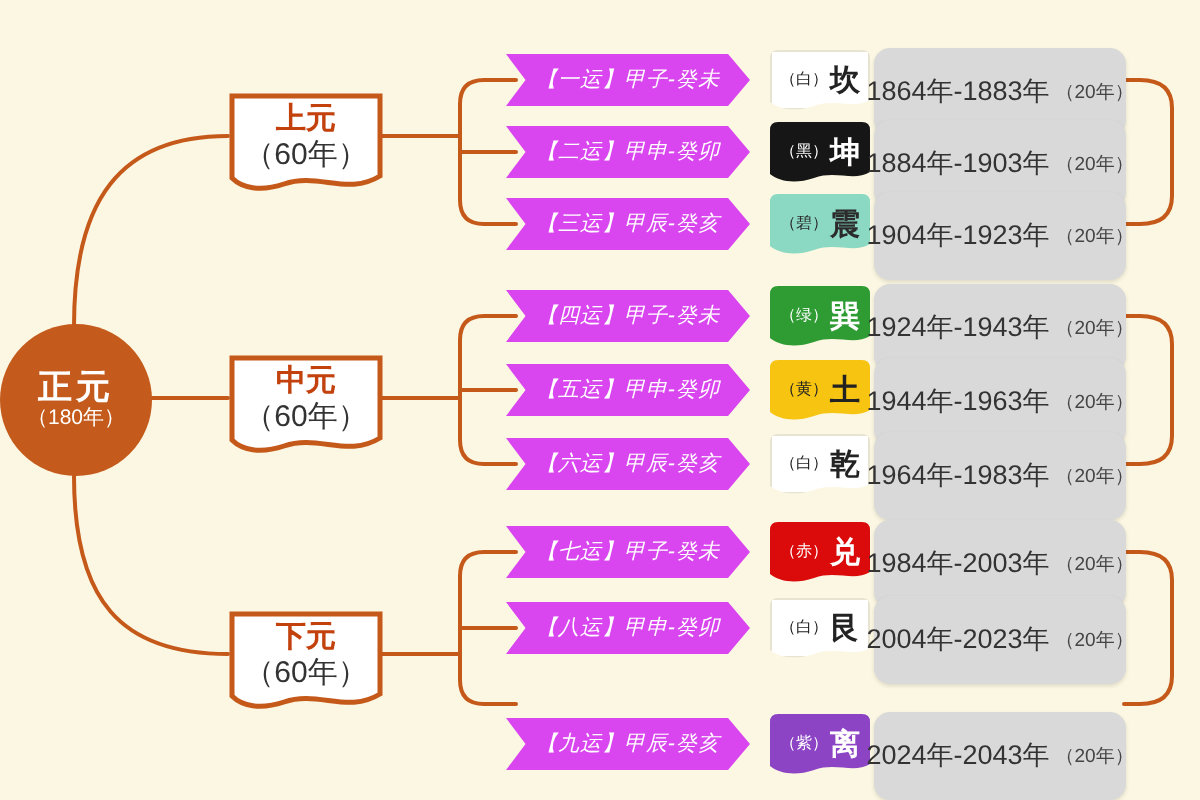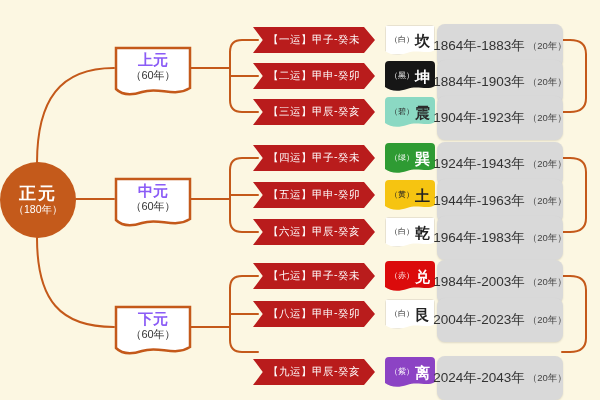--- a/index.html
+++ b/index.html
@@ -11,28 +11,28 @@
   .root{position:absolute;left:0px;top:162px;width:76px;height:76px;border-radius:50%;
         background:#C45A1B;color:#ffffff;display:flex;flex-direction:column;align-items:center;
         justify-content:center;z-index:2;}
   .root .t{font-size:17px;font-weight:bold;letter-spacing:2px;line-height:1.15;}
   .root .s{font-size:10.5px;line-height:1.2;}
 
   
   .branch{position:absolute;left:114px;width:78px;height:56px;z-index:2;}
   .branch svg{position:absolute;left:0;top:0;}
   .branch .txt{position:absolute;left:0;top:5px;width:100%;text-align:center;}
-  .branch .t{font-size:15px;font-weight:bold;color:#8b5cf6;line-height:1.2;}
-  .branch .s{font-size:11px;color:#333;line-height:1.2;}
+  .branch .t{font-size:15px;font-weight:bold;color:#c2410c;line-height:1.2;}
+  .branch .s{font-size:15px;color:#333;line-height:1.2;}
 
   
   .row{position:absolute;left:0;width:600px;height:32px;z-index:2;}
-  .banner{position:absolute;left:253px;top:3px;width:122px;height:26px;background:#b91c1c;
+  .banner{position:absolute;left:253px;top:3px;width:122px;height:26px;background:#d946ef;
           color:#fff;display:flex;align-items:center;justify-content:center;
-          font-family:"DejaVu Serif","Liberation Serif",serif;
+          font-family:"DejaVu Serif","Liberation Serif",serif;font-style:italic;
           font-size:10.5px;letter-spacing:0.5px;
           clip-path:polygon(0% 0%,91% 0%,100% 50%,91% 100%,0% 100%,8% 50%);}
   .badge{position:absolute;left:385px;top:1px;width:50px;height:30px;display:flex;
          align-items:center;justify-content:center;gap:1px;
          clip-path:path("M0,4 Q0,0 4,0 L46,0 Q50,0 50,4 L50,25 C42,30 33,24 22,28 C13,31 5,30 0,26 Z");}
   .badge .sm{font-size:8px;line-height:1;}
   .badge .bg{font-size:15px;font-weight:bold;line-height:1;}
   .years{position:absolute;left:437px;top:0;width:126px;height:44px;background:#D9D9D9;
          border-radius:8px;display:flex;align-items:center;justify-content:center;gap:3px;
          box-shadow:0 1px 2px rgba(0,0,0,0.12);}

